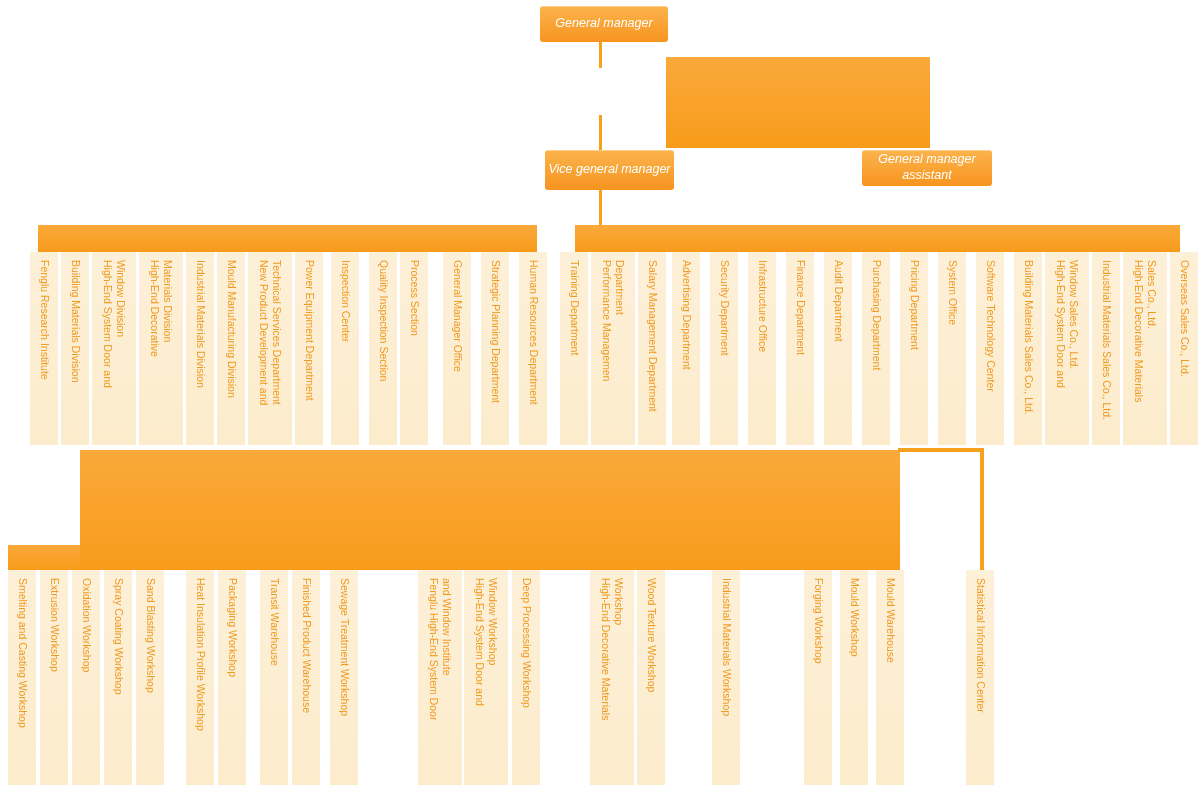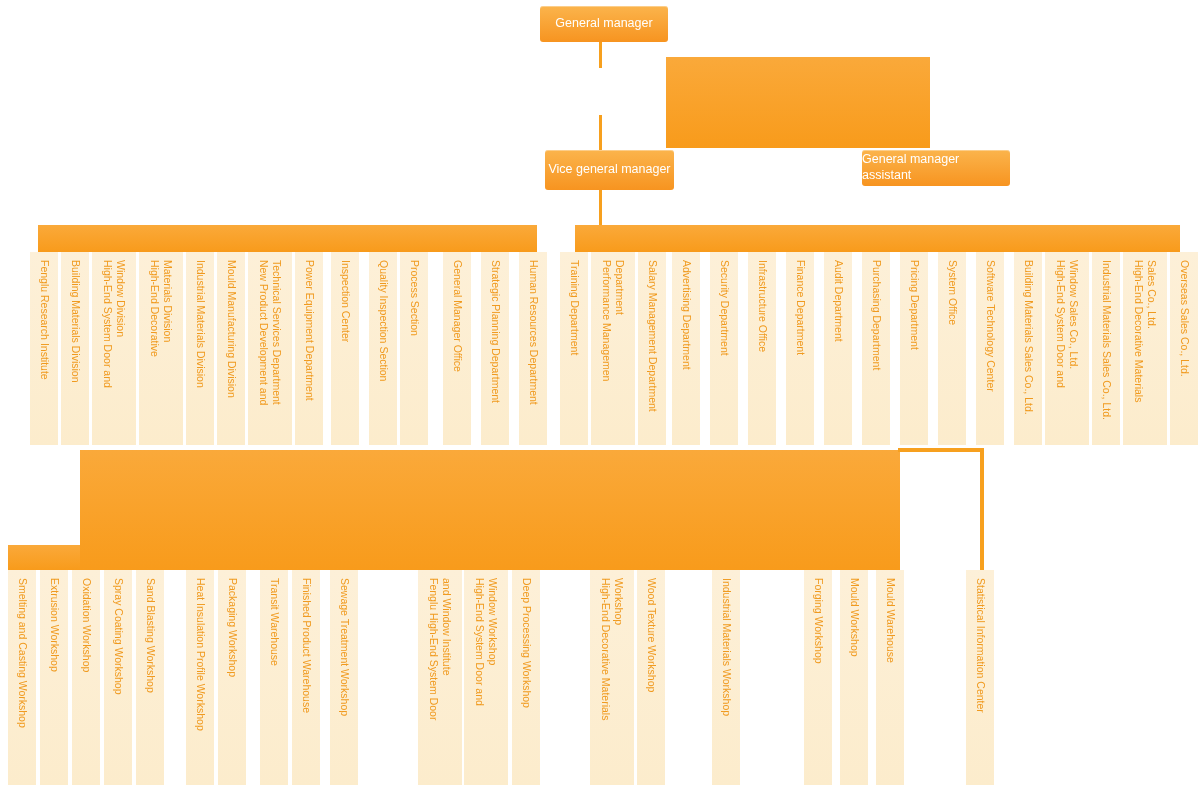--- a/index.html
+++ b/index.html
@@ -25,27 +25,28 @@
     position: absolute;
     background: var(--line, #f7a01e);
   }
   
   .mgr {
     position: absolute;
     z-index: 3;
     display: flex;
     align-items: center;
     justify-content: center;
-    text-align: left;
+    text-align: center;
     color: #ffffff;
     font-size: 12.5px;
     line-height: 1.25;
     border-radius: 3px;
     background: linear-gradient(to bottom, var(--node-top, #fbb44c), var(--node-bottom, #f79420));
     box-shadow: inset 0 1px 0 rgba(255,255,255,.35);
+    font-style: italic;
   }
   
   .unit {
     position: absolute;
     z-index: 2;
     display: flex;
     justify-content: center;
     align-items: flex-start;
     overflow: hidden;
     background: linear-gradient(to bottom, var(--box-bg-top, #fdf0d8), var(--box-bg, #fceccc));
@@ -75,21 +76,21 @@
   <div class="fill" style="left:8px;top:545px;width:72px;height:25px"></div>
   <div class="line" style="left:898px;top:448px;width:86px;height:4px"></div>
   <div class="line" style="left:980px;top:448px;width:4px;height:124px"></div>
 
   <div class="mgr" style="left:540px;top:6px;width:128px;height:36px">
     <span>General manager</span>
   </div>
   <div class="mgr" style="left:545px;top:150px;width:129px;height:40px">
     <span>Vice general manager</span>
   </div>
-  <div class="mgr" style="left:862px;top:150px;width:148px;height:36px">
+  <div class="mgr" style="left:862px;top:150px;width:130px;height:36px">
     <span>General manager assistant</span>
   </div>
 
   <div id="boxes">
       <div class="unit" style="left: 30px; top: 252px; width: 28px; height: 193px;">
         <span>Fenglu Research Institute</span>
       </div>
       <div class="unit" style="left: 61px; top: 252px; width: 28px; height: 193px;">
         <span>Building Materials Division</span>
       </div>

